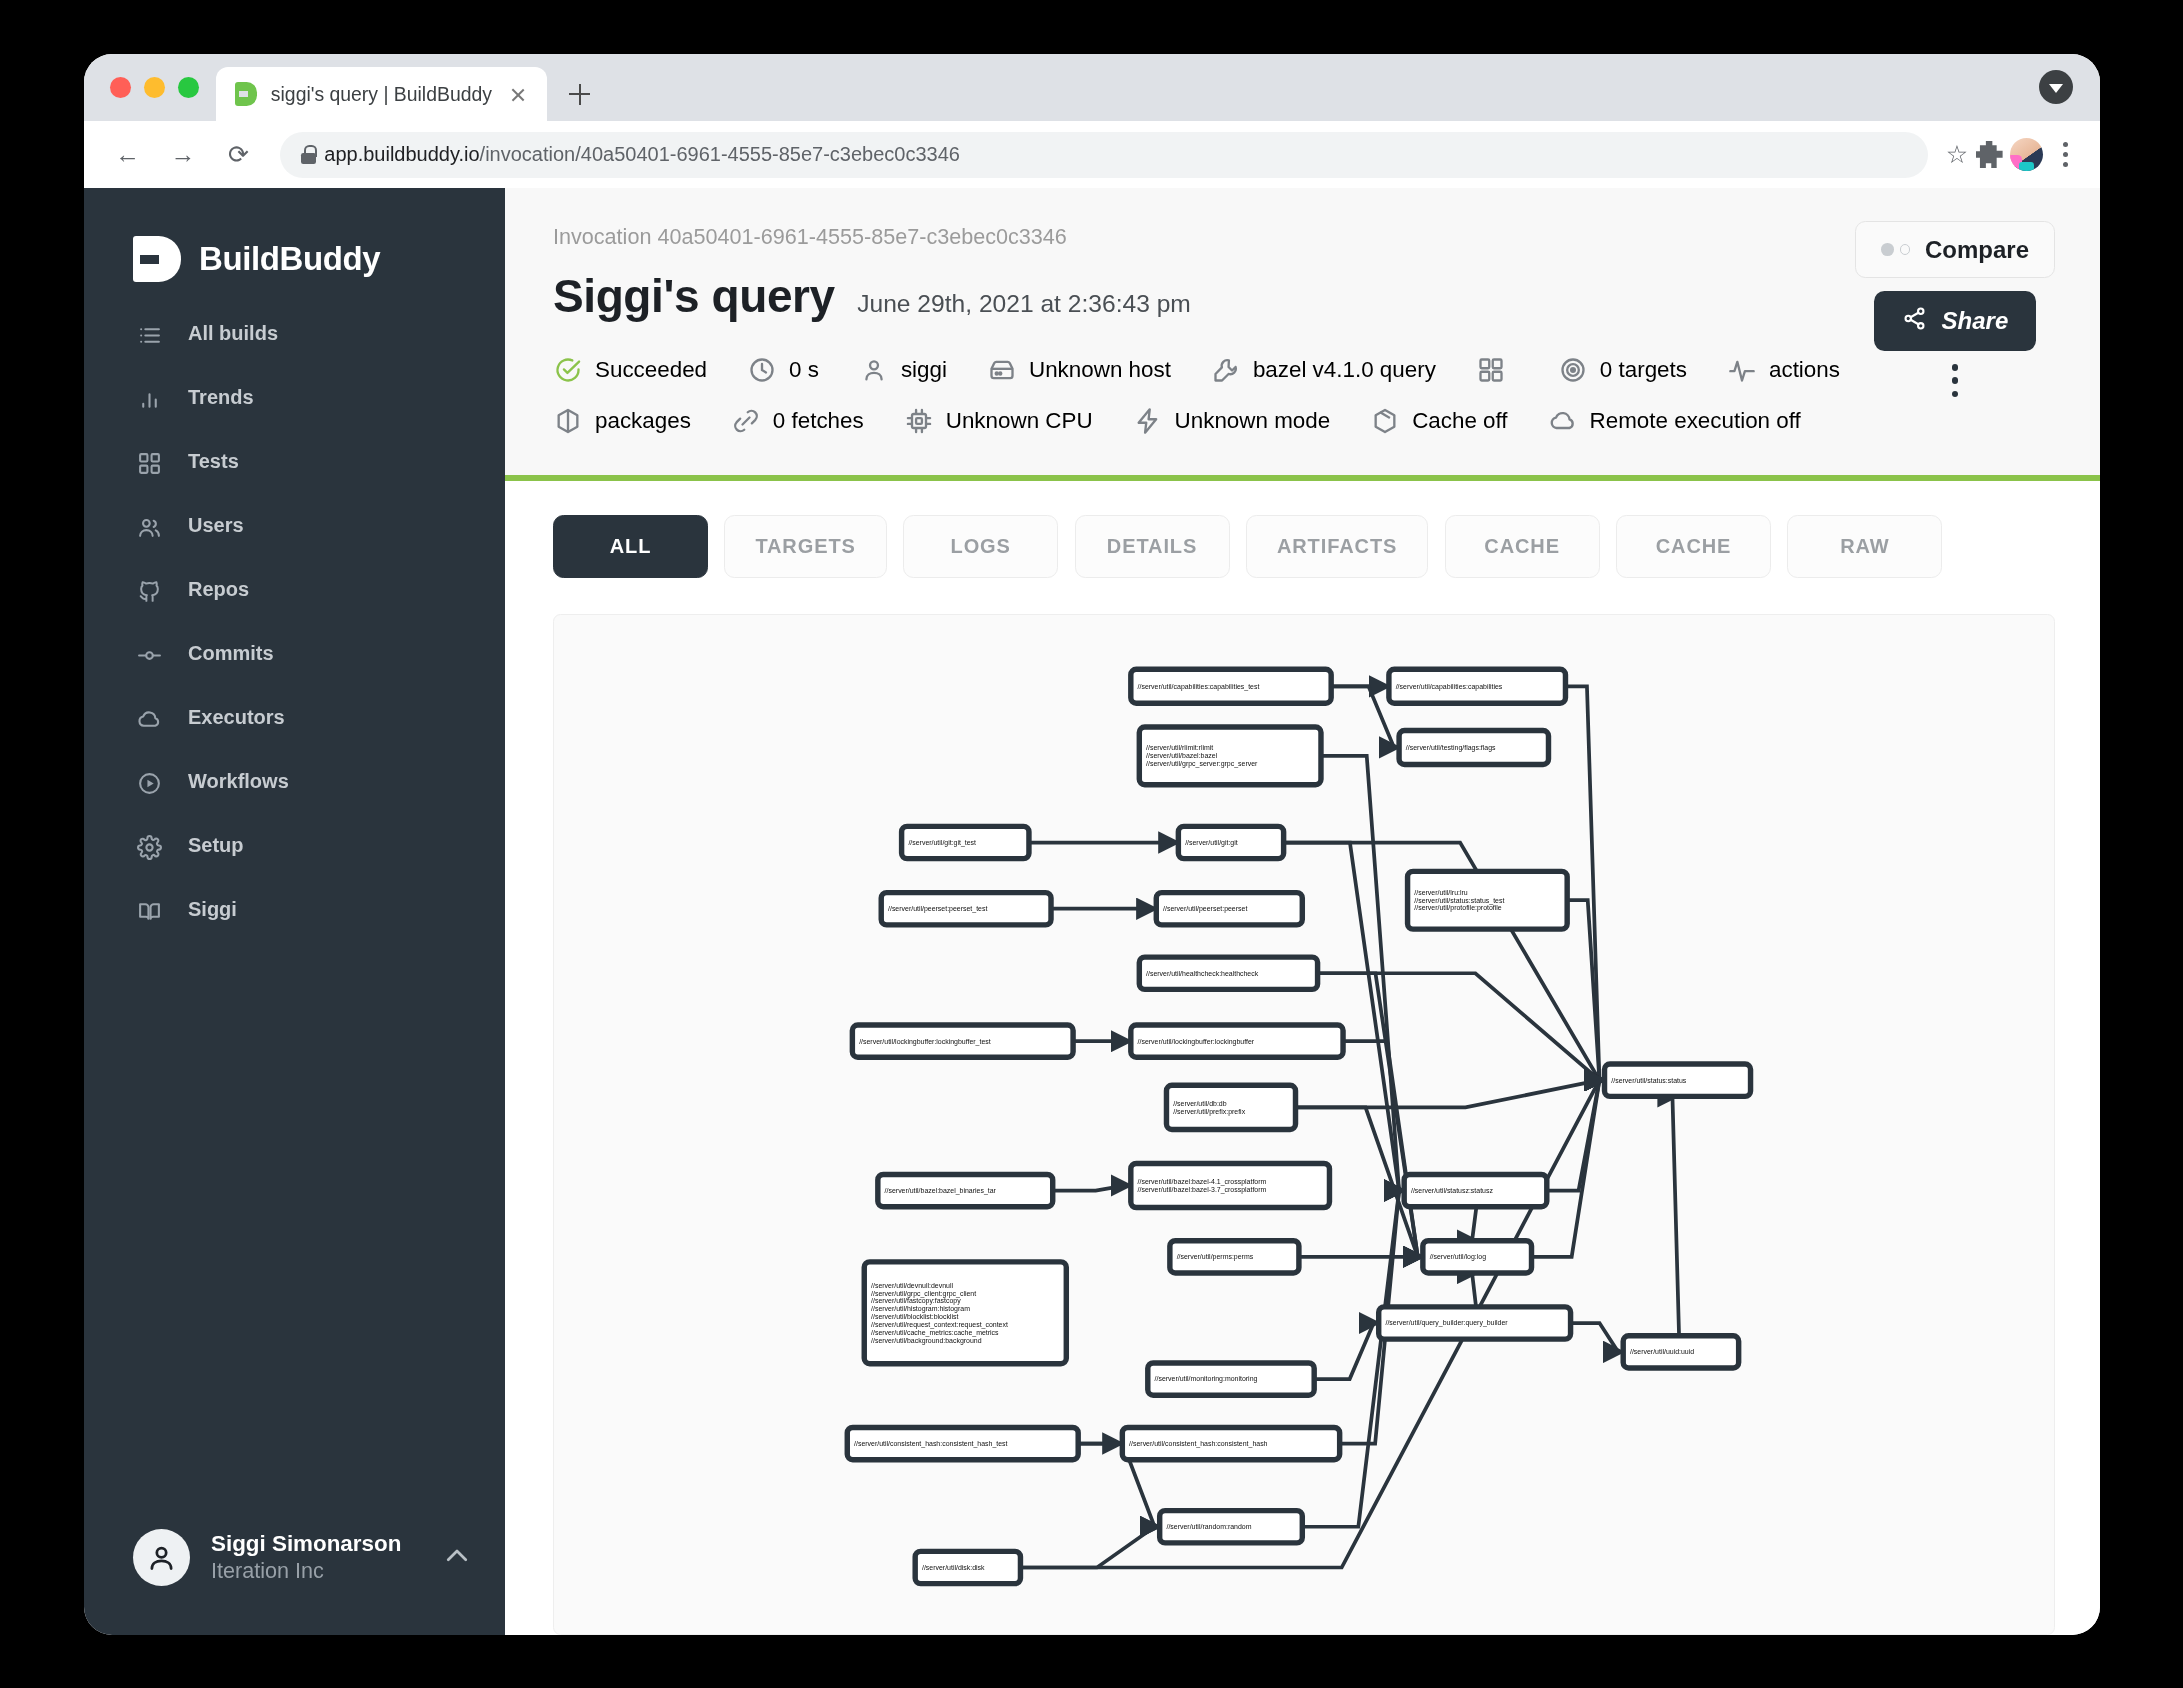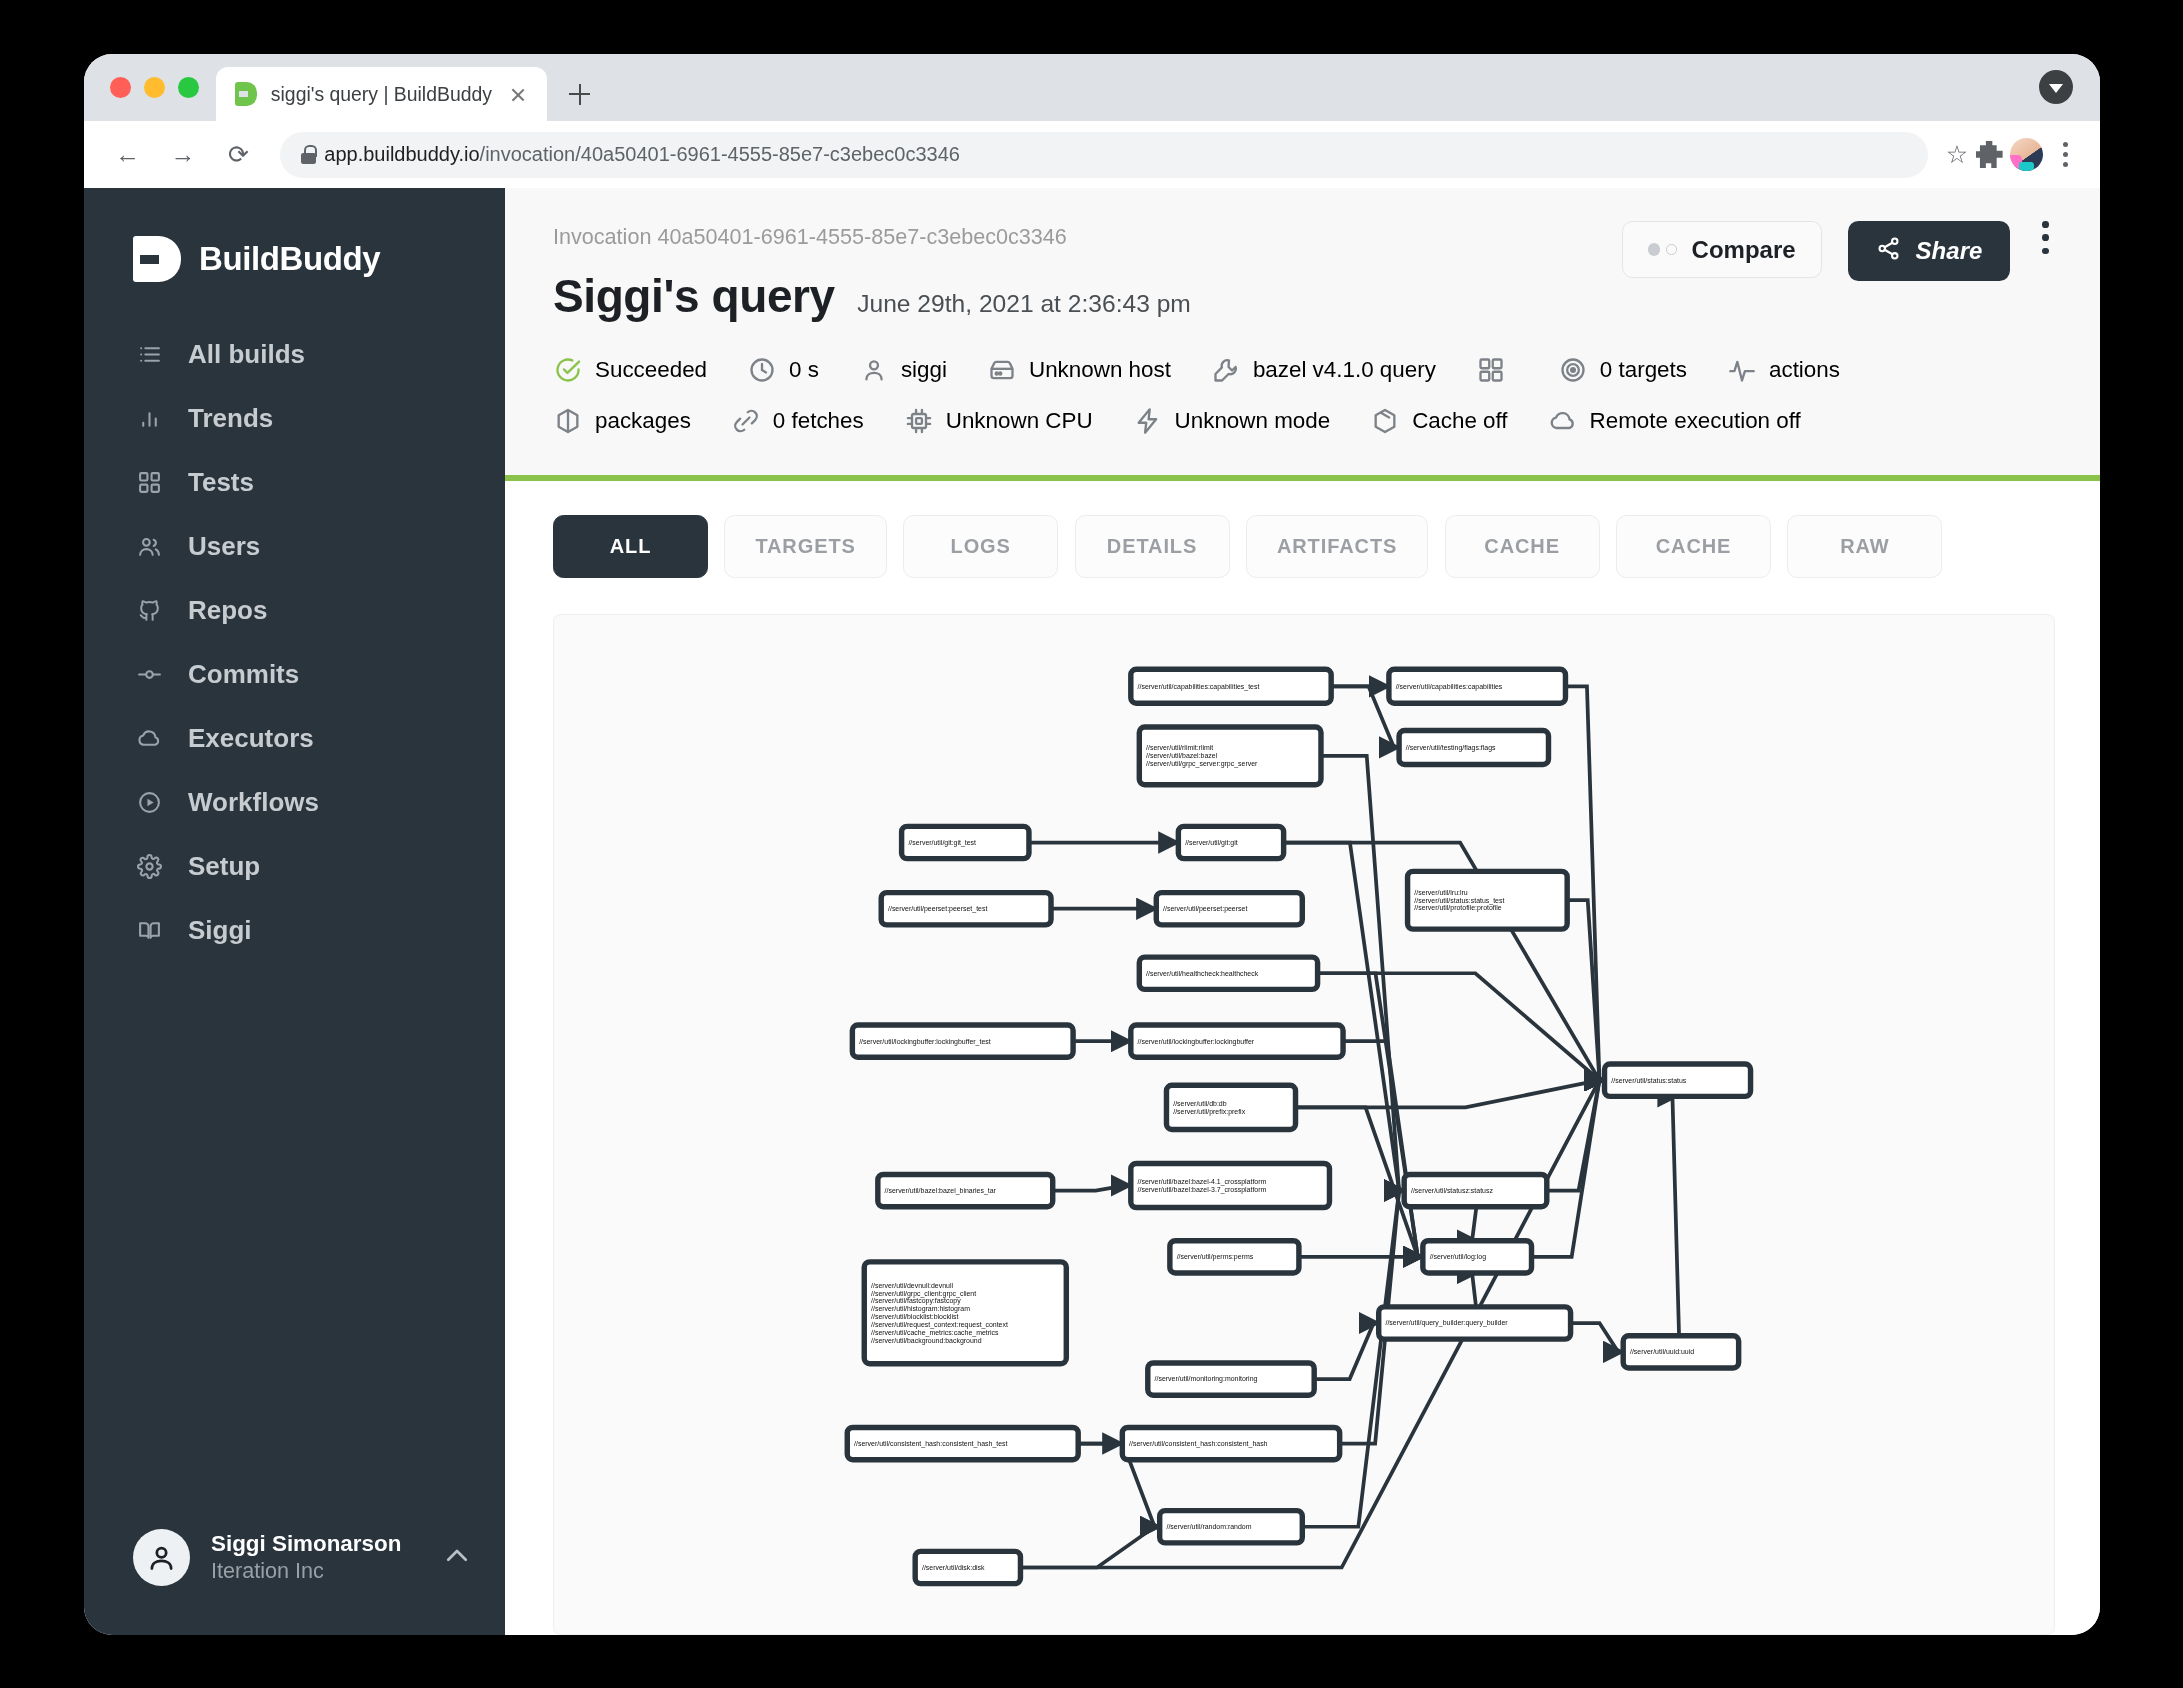--- a/index.html
+++ b/index.html
@@ -114,22 +114,22 @@
     display: flex; flex-direction: column; padding: 30px 0 0 0;
   }
   .logo { display:flex; align-items:center; gap: 18px; padding: 18px 0 0 49px; }
   .logo-mark { width: 48px; height: 46px; background: #fff;
                border-radius: 3px 22.4px 22.4px 3px; position: relative;}
   .logo-mark::after{content:"";position:absolute;left:6.7px;top:19.4px;width:19.4px;height:8.2px;background:#2a343d;}
   .logo-text { color:#fff; font-size: 33px; font-weight: 700; letter-spacing:-0.4px;}
 
   .nav { margin-top: 40px; }
   .nav-item {
-    display:flex; align-items:center; gap: 25px;
-    padding: 0 3px 0 52px; height: 64px; color:#c7ccd1; font-size: 26px; font-weight: 600;
+    display:flex; gap: 25px;
+    padding: 0 3px 0 52px; height: 64px; color:#c7ccd1; font-size: 20px; font-weight: 600;
   }
   .nav-item .ico { width: 27px; height: 27px; flex:none; color:#9aa3ac; display:flex;align-items:center;justify-content:center;}
   .nav-item .ico svg { width: 25px; height: 25px; display:block; }
 
   .user {
     margin-top: auto; display:flex; align-items:center; gap: 21px;
     padding: 0 33px 49px 49px;
   }
   .user-av { width: 57px; height: 57px; border-radius:50%; background:#eef1f3; flex:none;
              display:flex; align-items:center; justify-content:center;}
@@ -149,21 +149,21 @@
   .title { font-size: 46px; font-weight: 700; color:#1d2126; letter-spacing:-0.4px;}
   .subtitle { font-size: 24.6px; color: #4a4f54; }
 
   .meta { display:flex; flex-wrap: wrap; margin-top: 22.4px; row-gap: 1.5px; }
   .meta-item { display:flex; align-items:center; gap: 12px; height: 49px;
                margin-right: 40px; color:#000000; font-size: 22.4px; white-space:nowrap;}
   .meta-item .ico { width: 30px; height: 30px; flex:none; color:#7d8288; display:flex;align-items:center;justify-content:center;}
   .meta-item .ico svg { width: 28px; height: 28px; display:block;}
   .meta-item.ok .ico { color:#8bc34a; }
 
-  .hdr-actions { position:absolute; right: 45px; top: 33px; display:flex; align-items:flex-start; gap: 26px; }
+  .hdr-actions { position:absolute; right: 45px; top: 33px; display:flex; align-items:center; gap: 13px; flex-direction: column; }
   .btn-compare {
     display:flex; align-items:center; gap: 15px;
     height: 57px; padding: 0 25px; border-radius: 10.4px;
     background:#fafafa; border: 1.5px solid #e4e4e4; color:#1d2126;
     font-size: 24px; font-weight: 700;
   }
   .cmp-dots { display:flex; align-items:center; gap:6px; }
   .cmp-dots i { width:12.7px;height:12.7px;border-radius:50%;display:block;}
   .cmp-dots i:nth-child(1){ background:#c9cdd1;}
   .cmp-dots i:nth-child(2){ border:1.9px solid #c9cdd1; width:10.4px;height:10.4px;}

